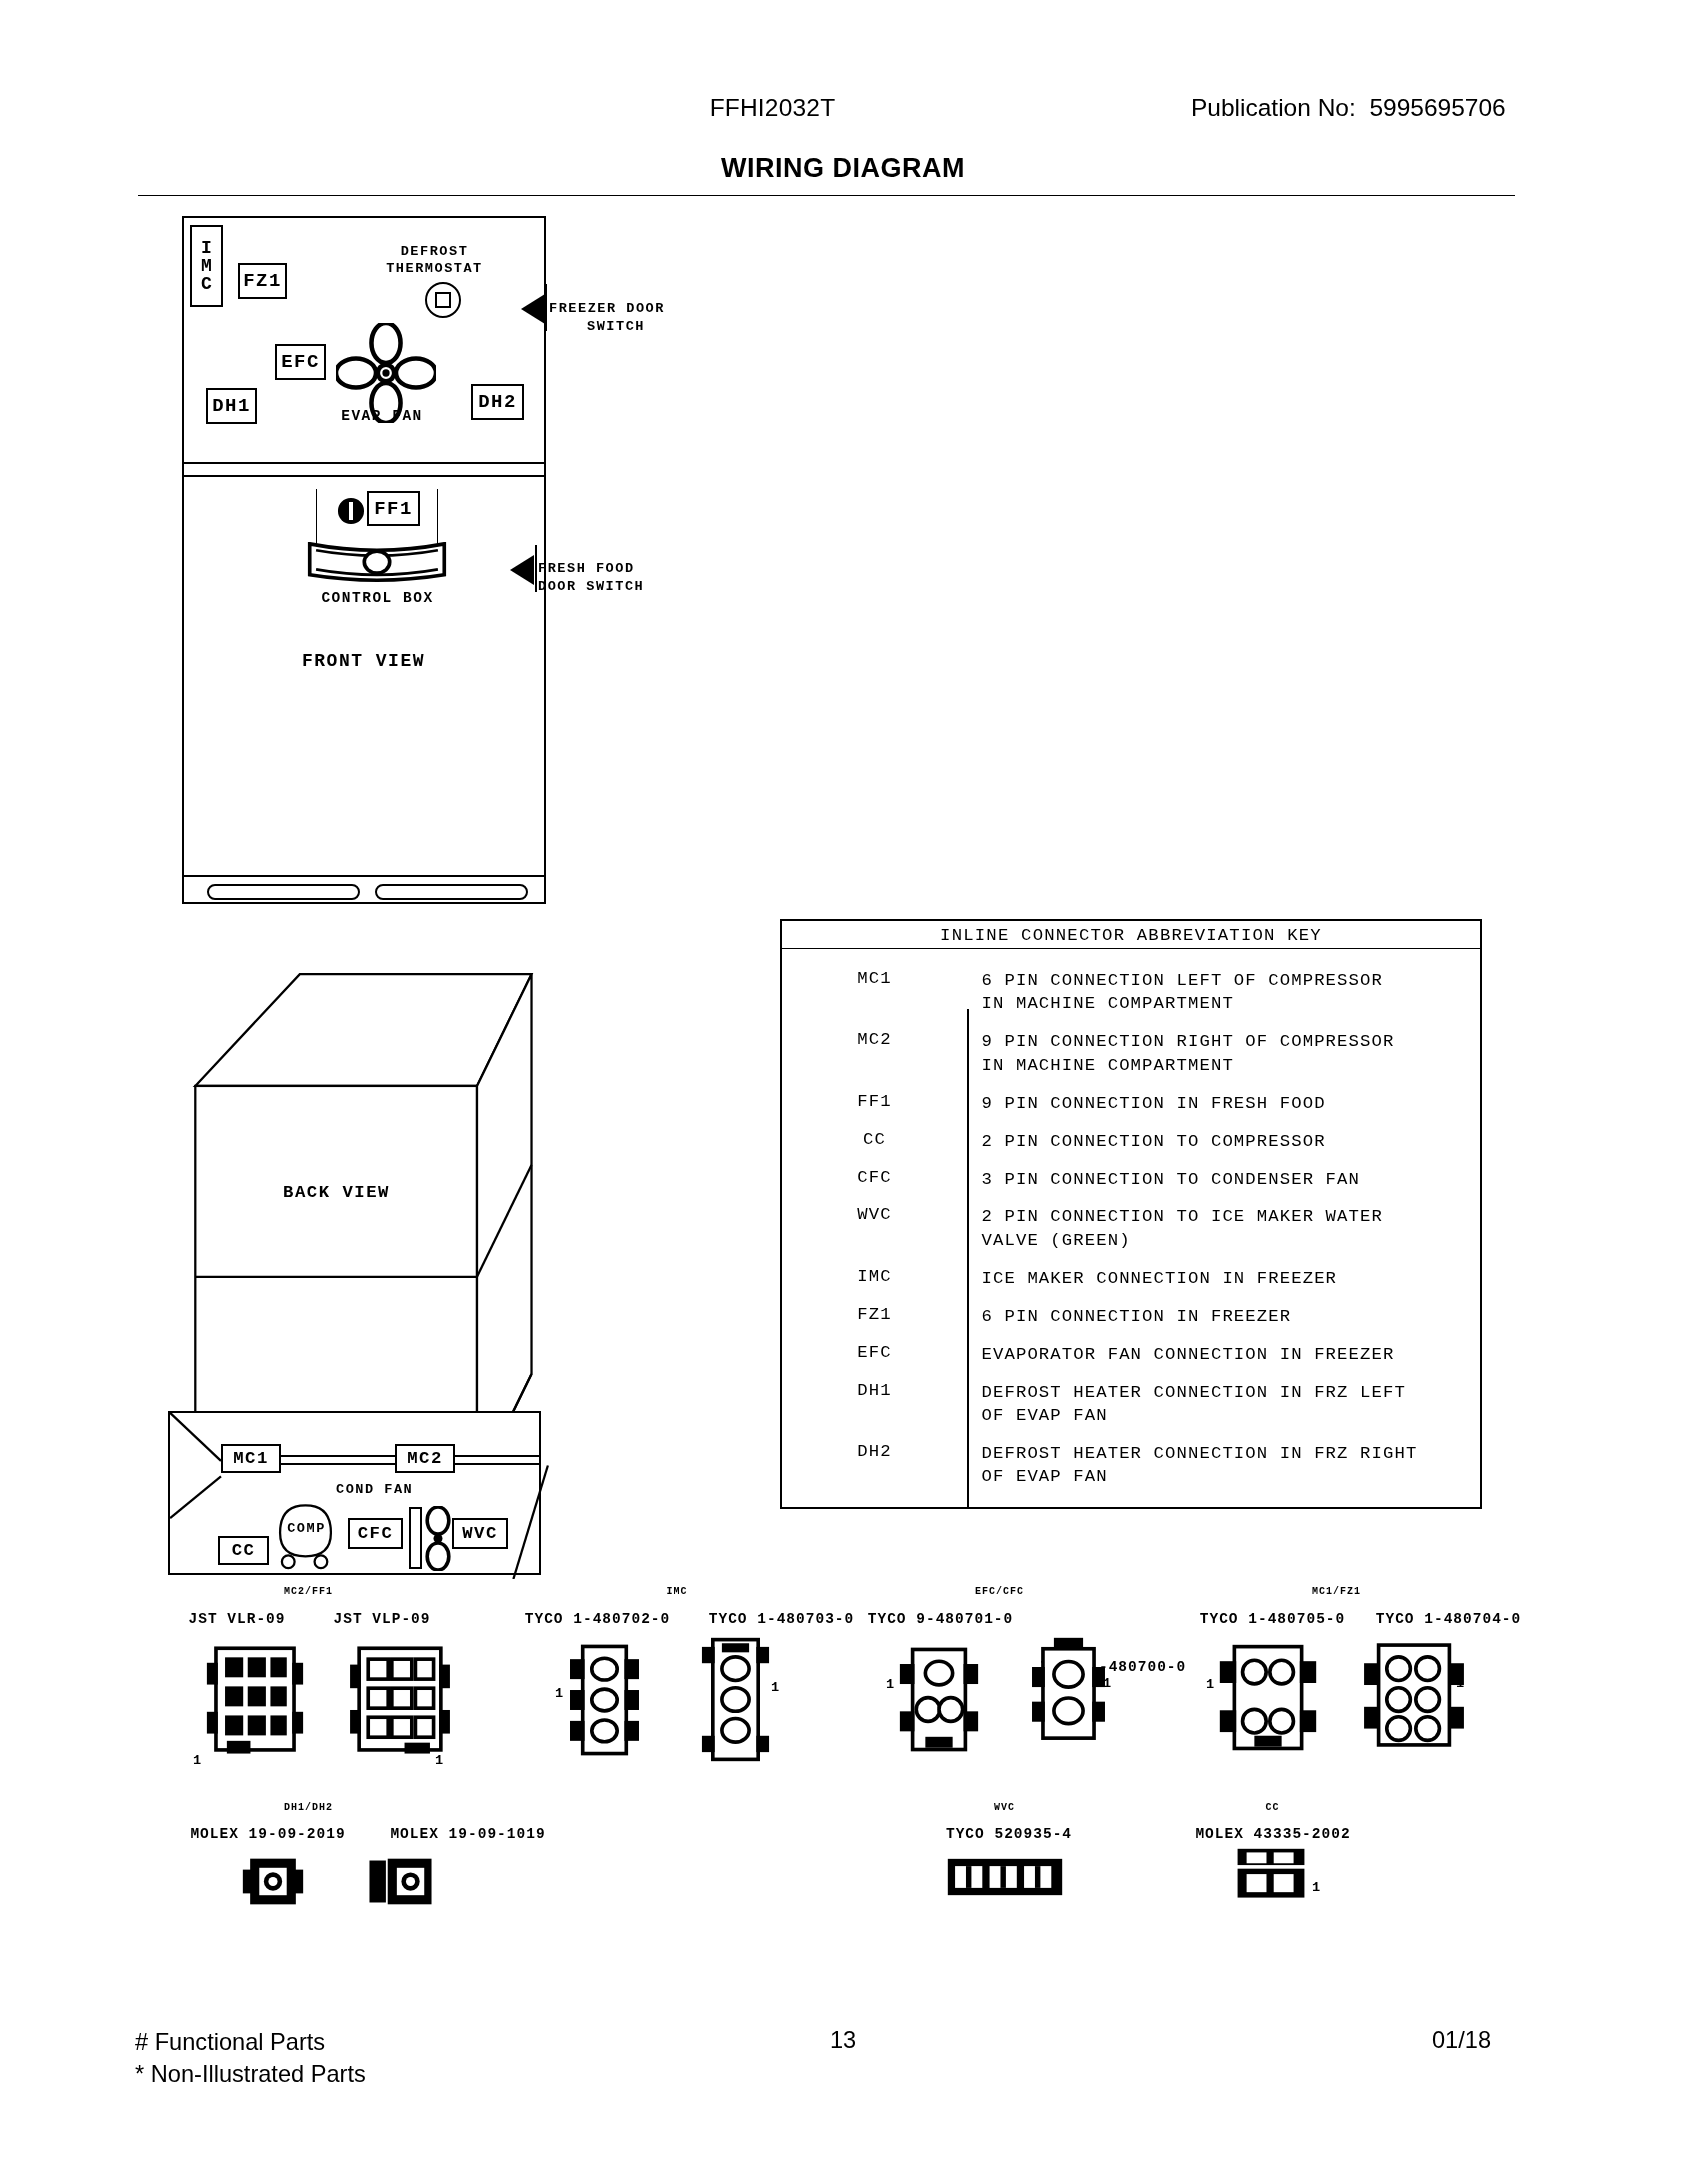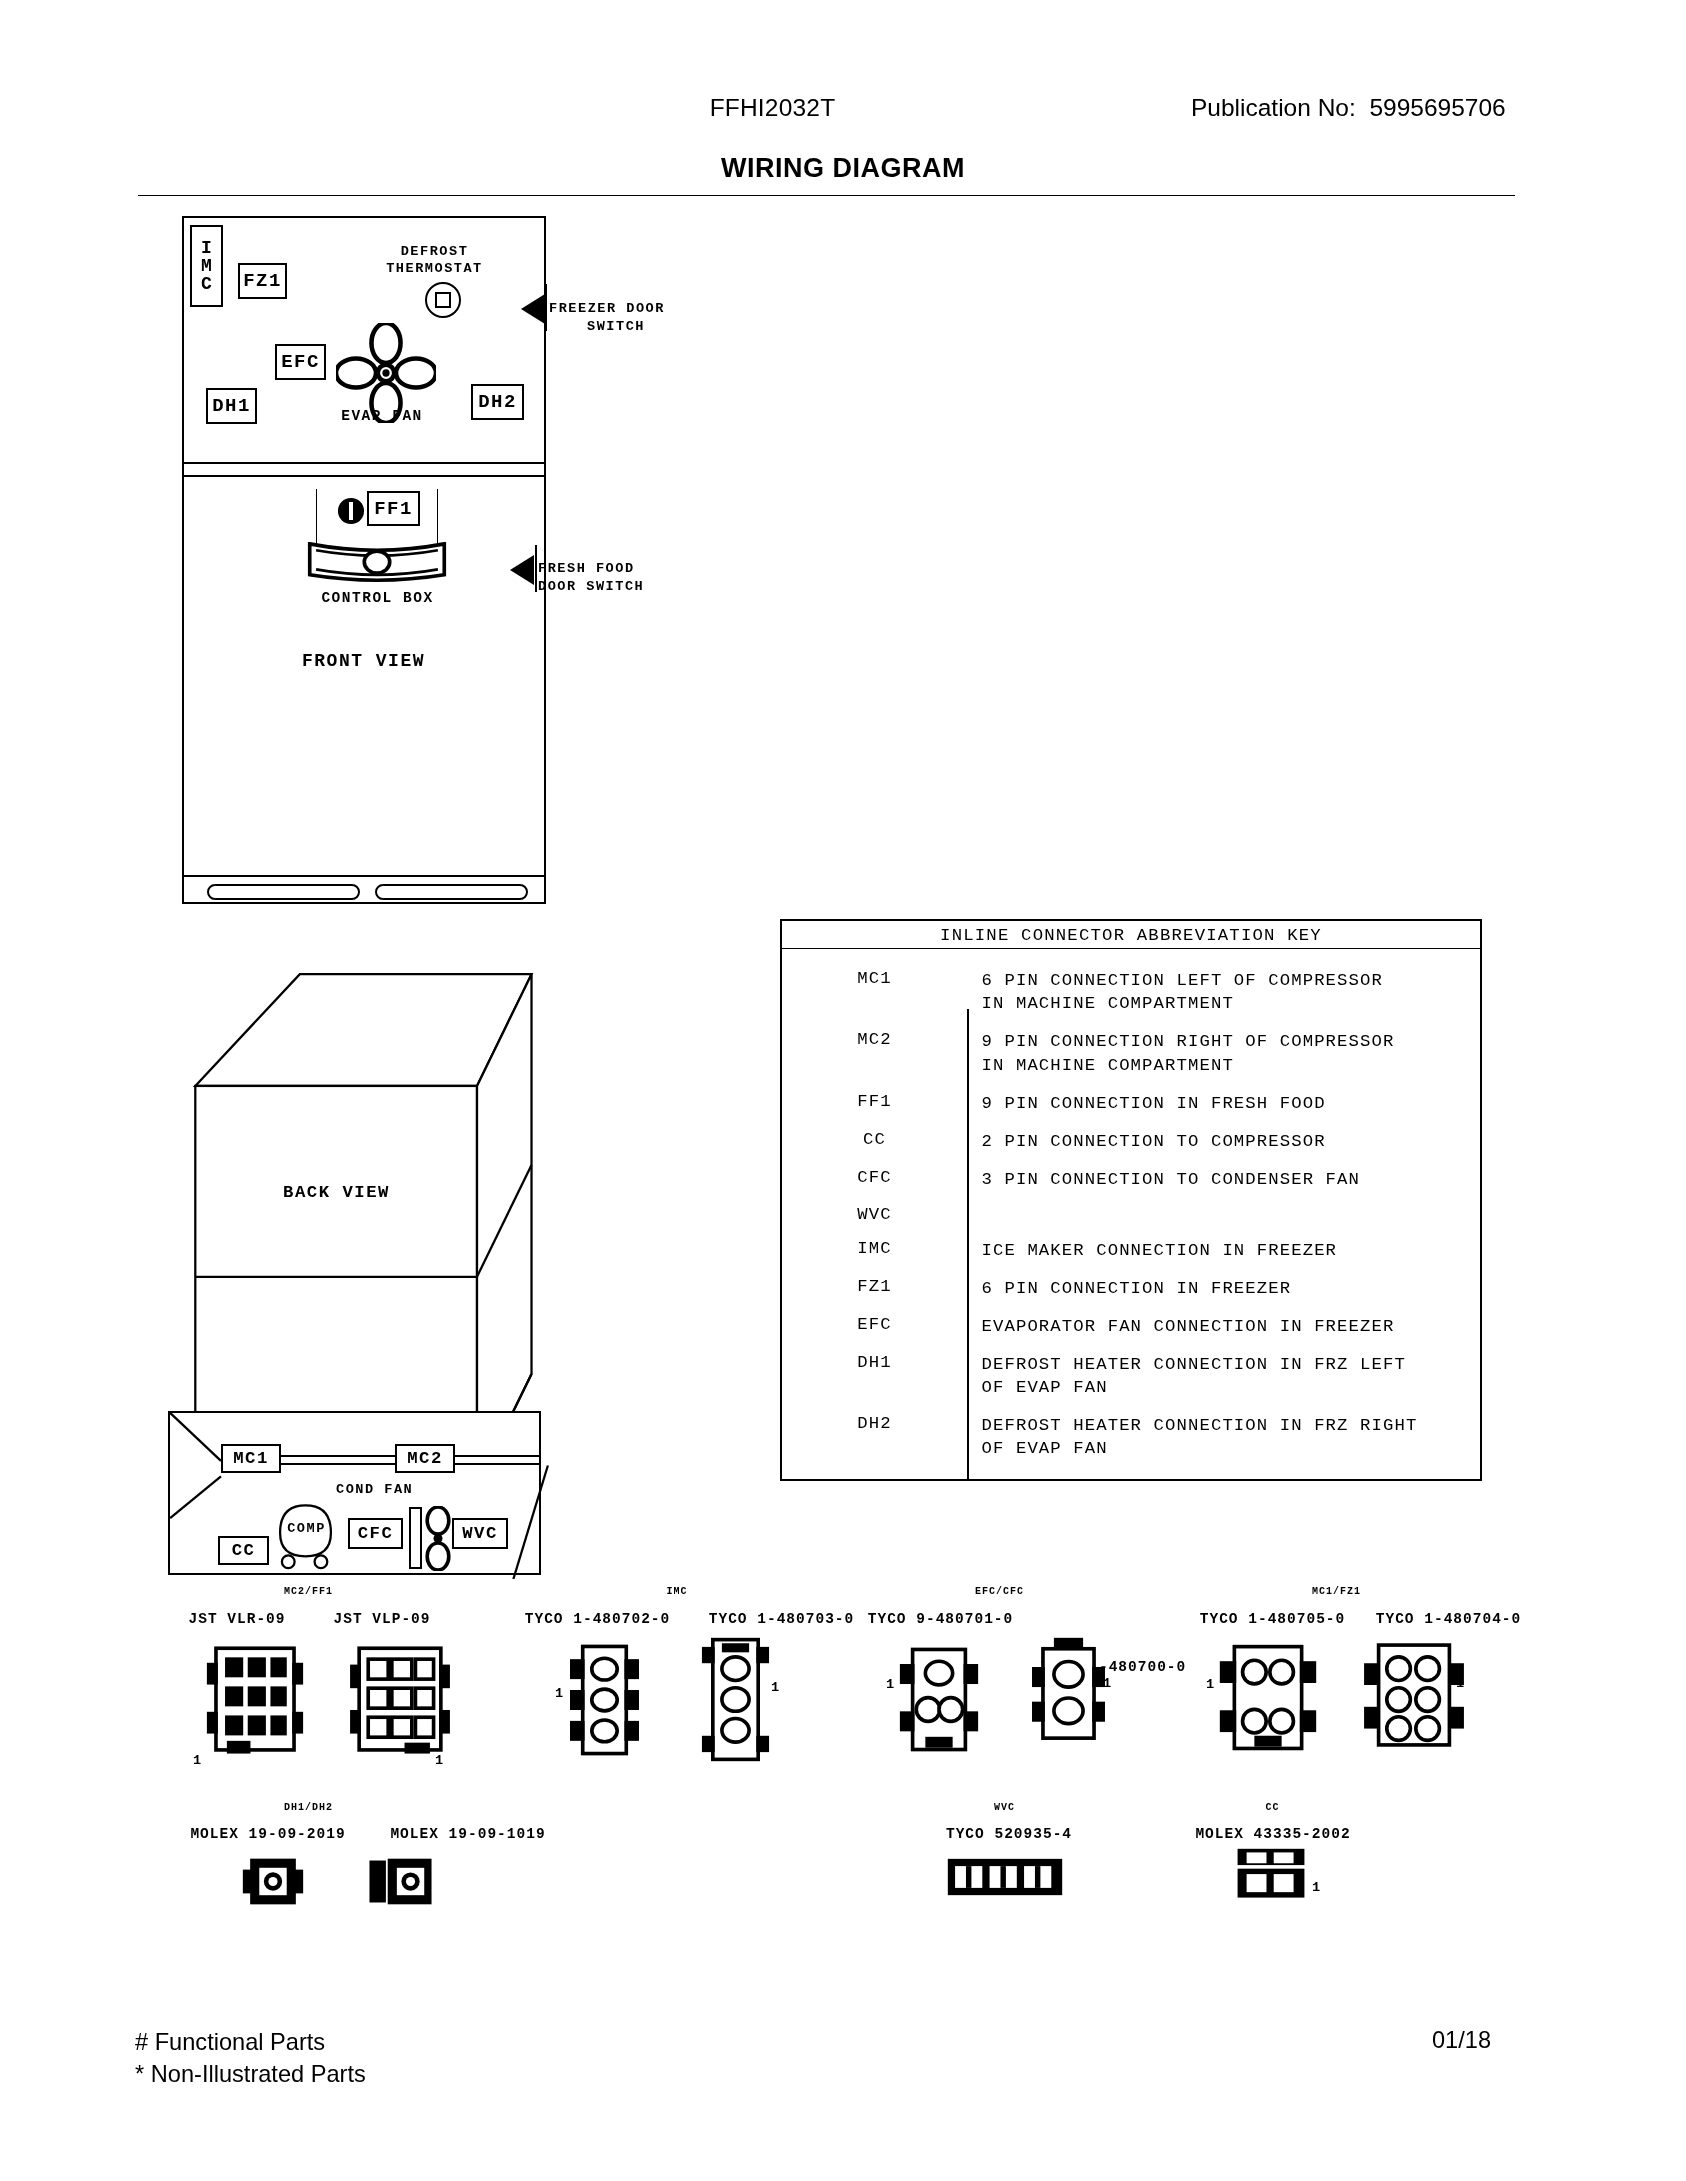--- a/index.html
+++ b/index.html
@@ -498,20 +498,22 @@
       <div class="kt-row">
         <div class="kt-c1">CC</div>
         <div class="kt-c2">2 PIN CONNECTION TO COMPRESSOR</div>
       </div>
       <div class="kt-row">
         <div class="kt-c1">CFC</div>
         <div class="kt-c2">3 PIN CONNECTION TO CONDENSER FAN</div>
       </div>
       <div class="kt-row">
         <div class="kt-c1">WVC</div>
+        <div class="kt-c2">2 PIN CONNECTION TO ICE MAKER WATER
+VALVE (GREEN)</div>
       </div>
       <div class="kt-row">
         <div class="kt-c1">IMC</div>
         <div class="kt-c2">ICE MAKER CONNECTION IN FREEZER</div>
       </div>
       <div class="kt-row">
         <div class="kt-c1">FZ1</div>
         <div class="kt-c2">6 PIN CONNECTION IN FREEZER</div>
       </div>
       <div class="kt-row">
@@ -736,16 +738,17 @@
       <rect x="16" y="30" width="22" height="20" fill="#fff"></rect>
       <rect x="46" y="30" width="22" height="20" fill="#fff"></rect>
     </svg>
   </div>
   <div class="pin1" style="left:1312px; top:1880px;">1</div>
 
   <div class="ft-left">
     <div># Functional Parts</div>
     <div>* Non-Illustrated Parts</div>
   </div>
+  <div class="ft-page">13</div>
   <div class="ft-date">01/18</div>
 
 </div>
 
 
 </body></html>

